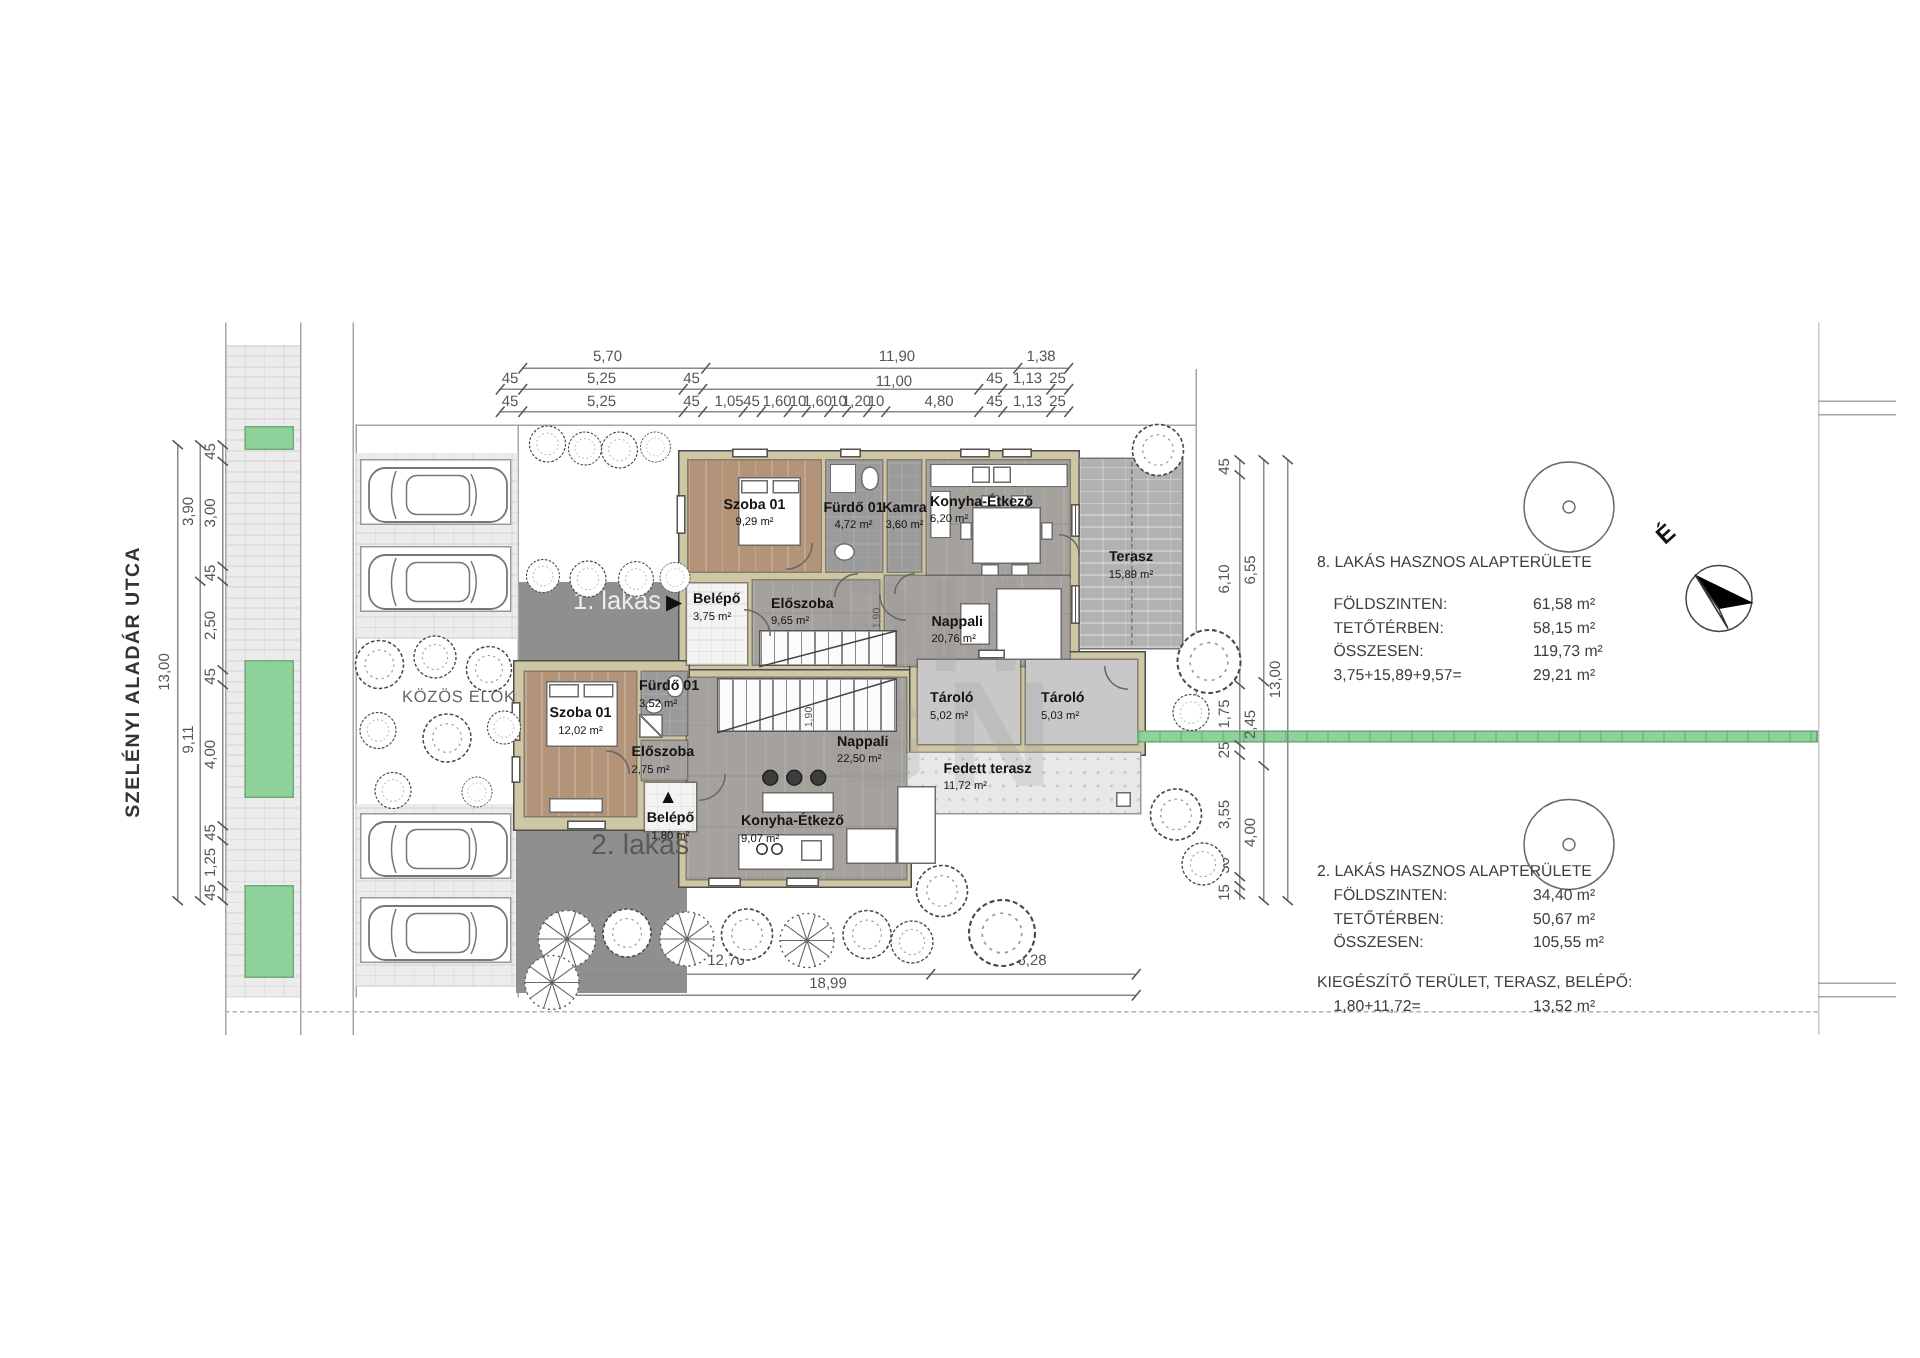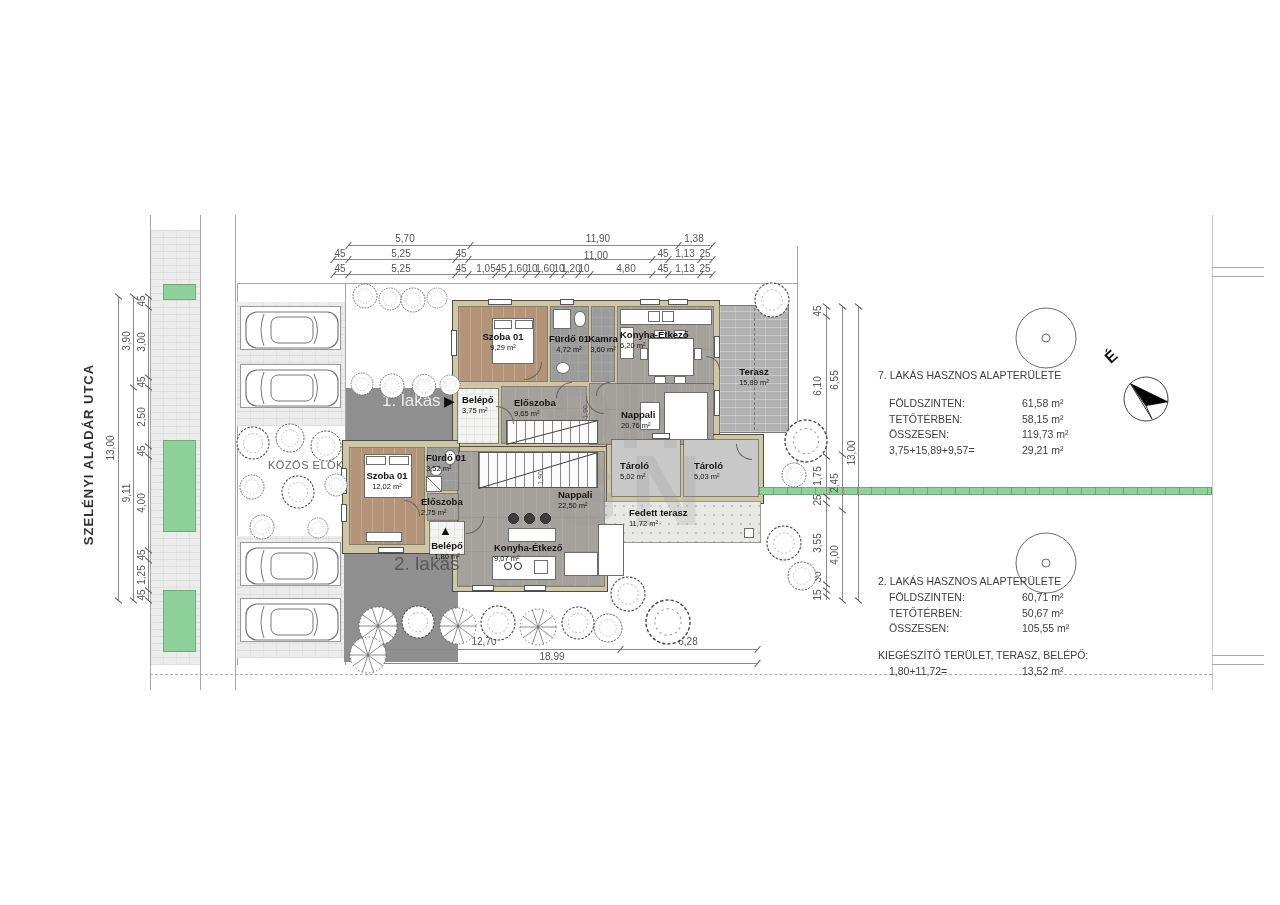--- a/index.html
+++ b/index.html
@@ -475,21 +475,21 @@
 
     <g>
       <circle cx="1146" cy="399" r="22" fill="none" stroke="#444" stroke-width="1"></circle>
       <polygon points="1130,383 1169,402 1146,406" fill="#000"></polygon>
       <polygon points="1130,383 1146,406 1152,419" fill="none" stroke="#333" stroke-width="1"></polygon>
     </g>
   </svg>
   <div class="tag" style="left:1106px;top:348px;font-size:16px;font-weight:bold;color:#111;transform:rotate(-42deg);">É</div>
 
   <div class="info" style="left:878px;top:368px;">
-    <div class="ititle">7. LAKÁS HASZNOS ALAPTERÜLETE</div>
+    <div class="ititle">8. LAKÁS HASZNOS ALAPTERÜLETE</div>
     <div class="irow">
         <span>FÖLDSZINTEN:</span>
         <span>61,58 m²</span>
       </div>
     <div class="irow">
         <span>TETŐTÉRBEN:</span>
         <span>58,15 m²</span>
       </div>
     <div class="irow">
         <span>ÖSSZESEN:</span>
@@ -497,21 +497,21 @@
       </div>
     <div class="irow">
         <span>3,75+15,89+9,57=</span>
         <span>29,21 m²</span>
       </div>
   </div>
   <div class="info tight" style="left:878px;top:574px;">
     <div class="ititle">2. LAKÁS HASZNOS ALAPTERÜLETE</div>
     <div class="irow">
         <span>FÖLDSZINTEN:</span>
-        <span>60,71 m²</span>
+        <span>34,40 m²</span>
       </div>
     <div class="irow">
         <span>TETŐTÉRBEN:</span>
         <span>50,67 m²</span>
       </div>
     <div class="irow">
         <span>ÖSSZESEN:</span>
         <span>105,55 m²</span>
       </div>
     <div class="ixtitle">KIEGÉSZÍTŐ TERÜLET, TERASZ, BELÉPŐ:</div>

